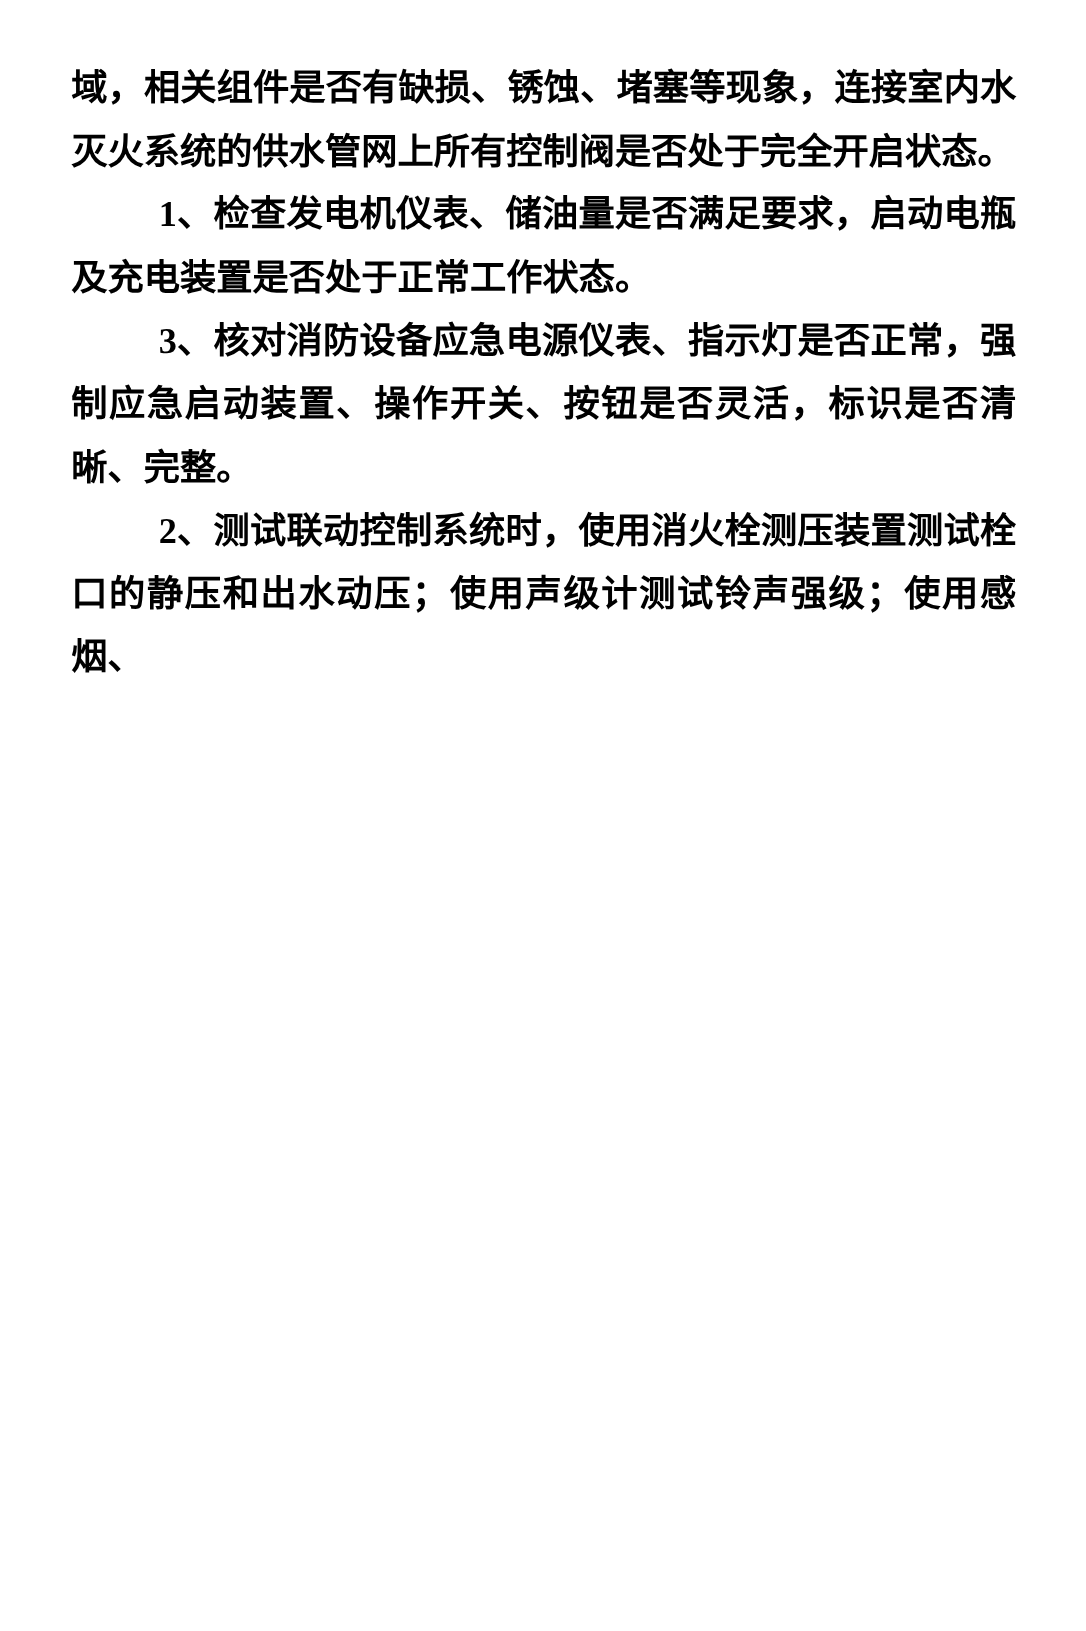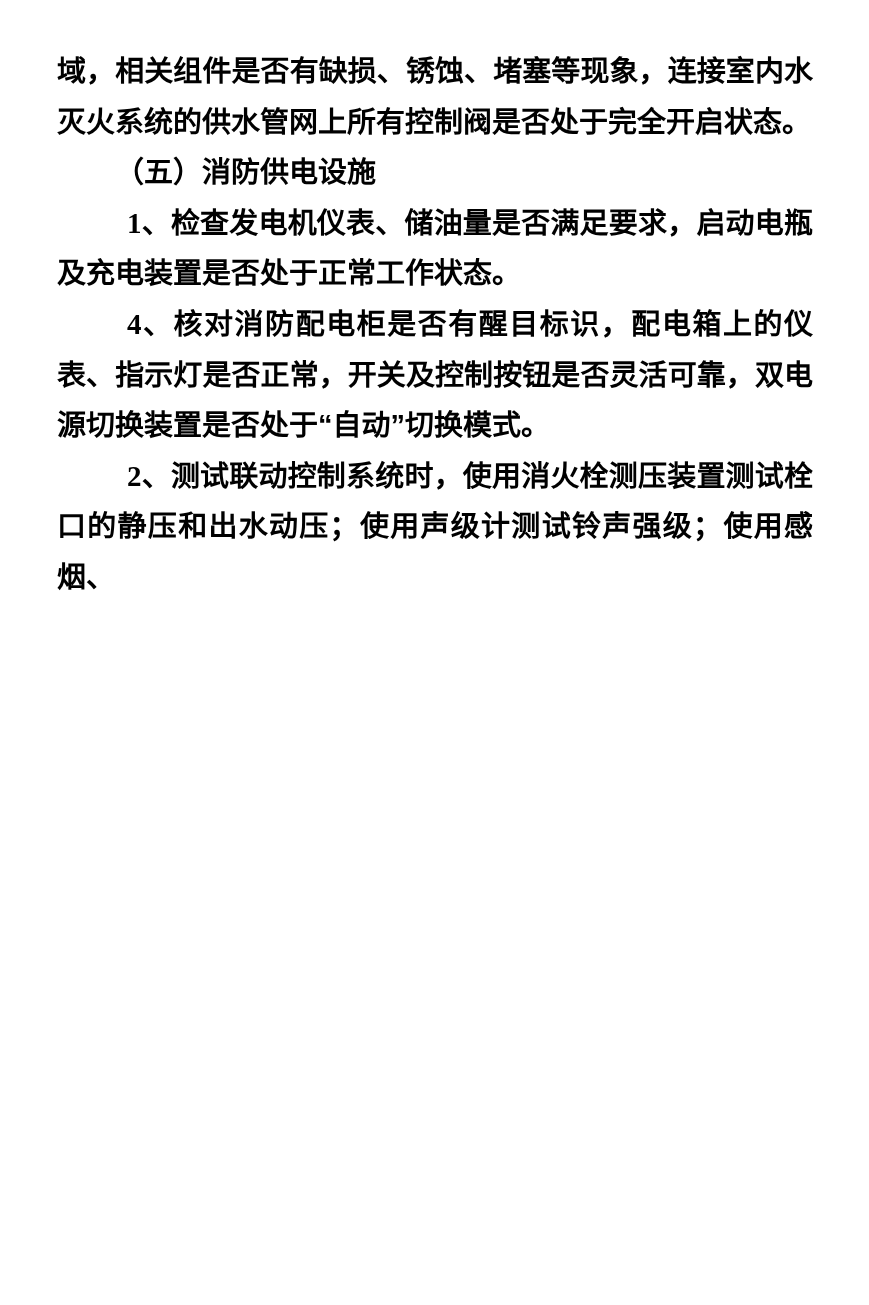--- a/index.html
+++ b/index.html
@@ -48,18 +48,17 @@
   .item-sep {
     font-family: "Liberation Sans", sans-serif;
   }
 </style>
 </head>
 <body>
 
 <main class="page">
   <div class="doc-body" id="doc-body">
       <p class="para continuation"><span>域，相关组件是否有缺损、锈蚀、堵塞等现象，连接室内水灭火系统的供水管网上所有控制阀是否处于完全开启状态。</span></p>
-      <p class="heading"><span>（五）消防供电设施</span></p>
       <p class="para"><span class="item-num">1</span><span class="item-sep">、</span><span>检查发电机仪表、储油量是否满足要求，启动电瓶及充电装置是否处于正常工作状态。</span></p>
-      <p class="para"><span class="item-num">4</span><span class="item-sep">、</span><span>核对消防配电柜是否有醒目标识，配电箱上的仪表、指示灯是否正常，开关及控制按钮是否灵活可靠，双电源切换装置是否处于“自动”切换模式。</span></p>
+      <p class="para"><span class="item-num">3</span><span class="item-sep">、</span><span>核对消防设备应急电源仪表、指示灯是否正常，强制应急启动装置、操作开关、按钮是否灵活，标识是否清晰、完整。</span></p>
       <p class="para"><span class="item-num">2</span><span class="item-sep">、</span><span>测试联动控制系统时，使用消火栓测压装置测试栓口的静压和出水动压；使用声级计测试铃声强级；使用感烟、</span></p>
     </div>
 </main>
 
 </body></html>

